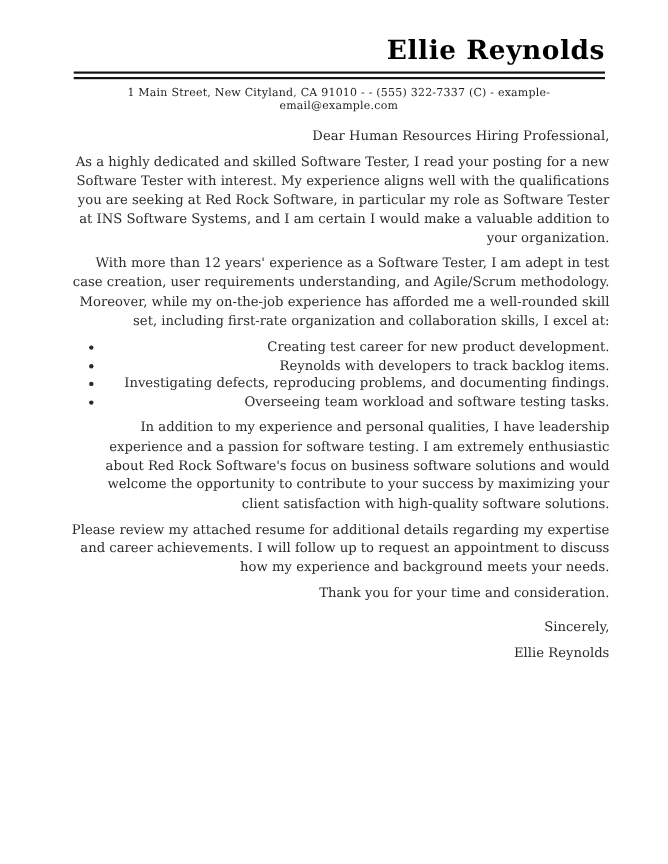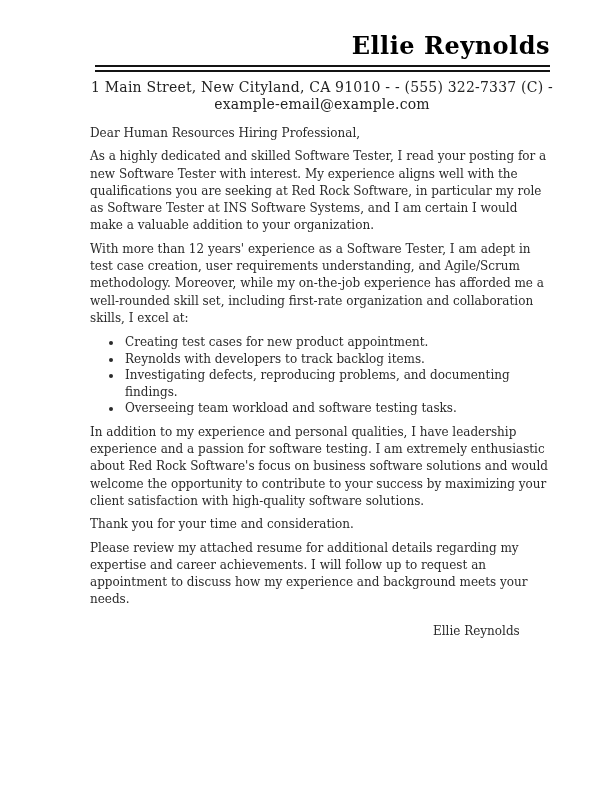--- a/index.html
+++ b/index.html
@@ -8,46 +8,46 @@
     height: 785px;
     background: #ffffff;
     font-family: "DejaVu Serif", "Liberation Serif", serif;
     color: #2a2a2a;
     overflow: hidden;
   }
   .page {
     box-sizing: border-box;
     width: 607px;
     height: 785px;
-    padding: 33px 53px 20px 90px;
+    padding: 33px 53px 20px 62px;
   }
   .name {
     font-size: 24px;
     font-weight: bold;
     color: #000000;
     text-align: right;
     line-height: 1.1;
     letter-spacing: 0.5px;
     padding-right: 4px;
   }
   .rule {
     height: 3px;
     border-top: 2px solid #141414;
     border-bottom: 2px solid #141414;
     margin: 6px 4px 0 5px;
   }
   .contact {
     text-align: center;
-    font-size: 14px;
+    font-size: 10px;
     letter-spacing: 0.2px;
     color: #222222;
     margin-top: 7px;
     line-height: 1.2;
   }
-  .body-text { font-size: 12px; line-height: 17.3px; }
+  .body-text { font-size: 12px; line-height: 17.3px; text-align: right; }
   .body-text p { margin: 6px 0 0 0; }
   p.salutation { margin-top: 12px; }
   ul.skills {
     margin: 7px 0 7px 0;
     padding-left: 33px;
     line-height: 16.5px;
   }
   ul.skills li { padding-left: 2px; }
   .signoff-block { margin-left: 343px; margin-top: 14px; }
   .signoff { margin: 0; }
@@ -66,30 +66,31 @@
 
   <div class="body-text">
 
     <p class="salutation">Dear Human Resources Hiring Professional,</p>
 
     <p>As a highly dedicated and skilled Software Tester, I read your posting for a new Software Tester with interest. My experience aligns well with the qualifications you are seeking at Red Rock Software, in particular my role as Software Tester at INS Software Systems, and I am certain I would make a valuable addition to your organization.</p>
 
     <p>With more than 12 years' experience as a Software Tester, I am adept in test case creation, user requirements understanding, and Agile/Scrum methodology. Moreover, while my on-the-job experience has afforded me a well-rounded skill set, including first-rate organization and collaboration skills, I excel at:</p>
 
     <ul class="skills">
-      <li>Creating test cases for new product appointment.</li>
+      <li>Creating test career for new product development.</li>
       <li>Reynolds with developers to track backlog items.</li>
       <li>Investigating defects, reproducing problems, and documenting findings.</li>
       <li>Overseeing team workload and software testing tasks.</li>
     </ul>
 
     <p>In addition to my experience and personal qualities, I have leadership experience and a passion for software testing. I am extremely enthusiastic about Red Rock Software's focus on business software solutions and would welcome the opportunity to contribute to your success by maximizing your client satisfaction with high-quality software solutions.</p>
 
+    <p>Please review my attached resume for additional details regarding my expertise and career achievements. I will follow up to request an appointment to discuss how my experience and background meets your needs.</p>
+
     <p>Thank you for your time and consideration.</p>
 
-    <p>Please review my attached resume for additional details regarding my expertise and career achievements. I will follow up to request an appointment to discuss how my experience and background meets your needs.</p>
-
     <div class="signoff-block">
+      <p class="signoff">Sincerely,</p>
       <p class="signature">Ellie Reynolds</p>
     </div>
 
   </div>
 </div>
 
 </body></html>

